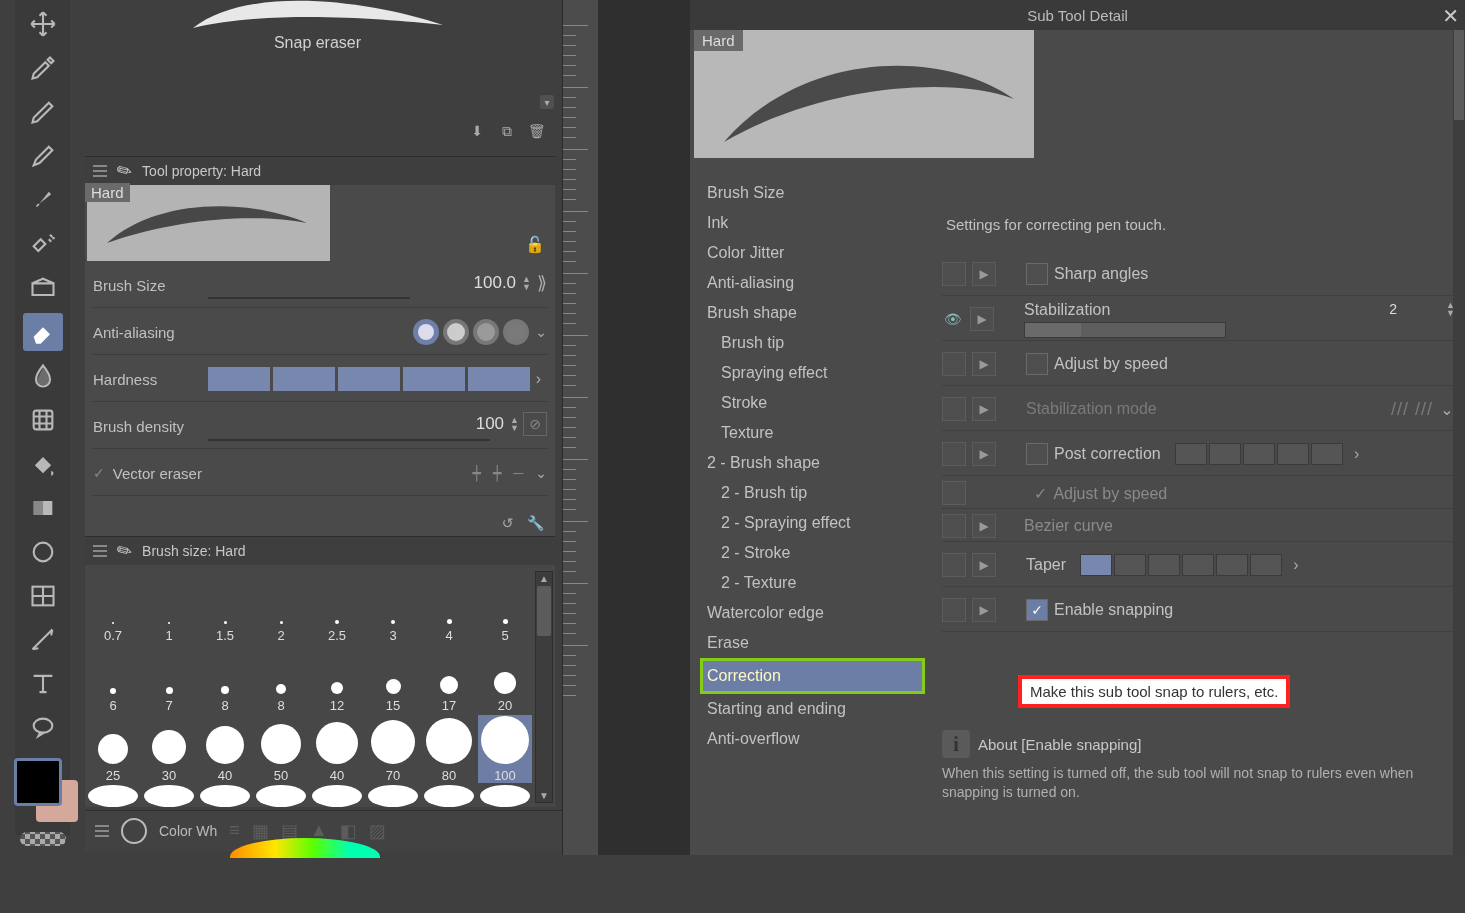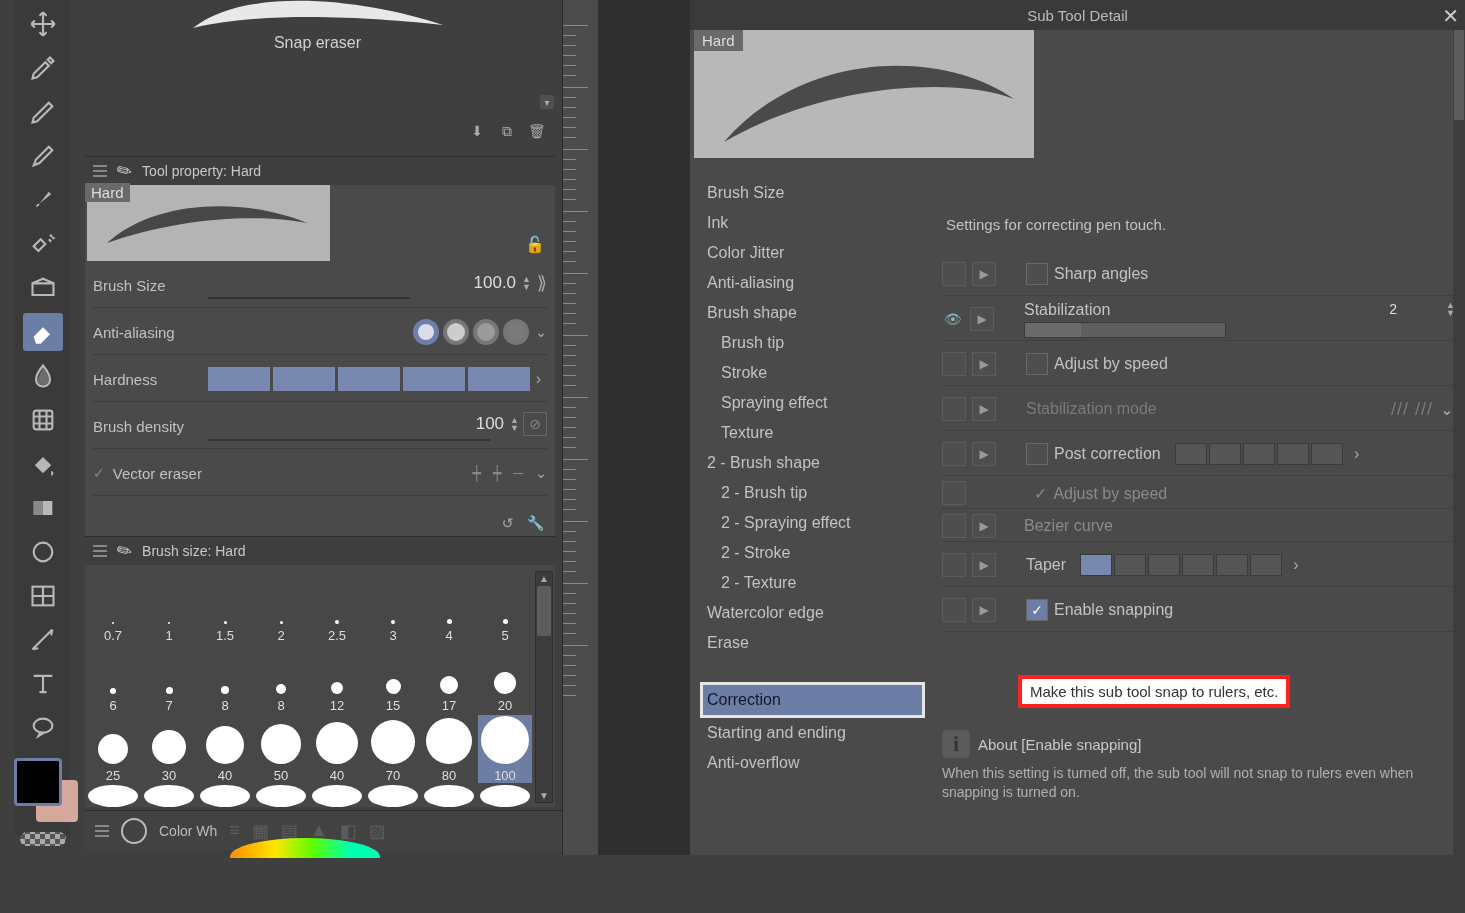--- a/index.html
+++ b/index.html
@@ -235,23 +235,22 @@
   .cat-list {
     position:absolute; left:10px; top:178px; width:225px;
     display:flex; flex-direction:column;
   }
   .cat-item {
     padding:6px 6px 6px 4px; font-size:16px; color:#c2c2c2;
     border-left:3px solid transparent;
   }
   .cat-item.sub {padding-left:18px;}
   .cat-item.selected {
-    background:#6d7ea6; color:#0f172a;
-    border:3px solid #e5e5e5;
-    margin-top:24px;
+    background:#6d7ea6; color:#fef9c3;
+    border:3px solid #84cc16;
   }
 
   .right-col {
     position:absolute; left:252px; top:178px; right:10px;
   }
   .desc {font-size:15px; color:#c2c2c2; padding:38px 4px 20px 4px;}
 
   .opt-row {
     display:flex; align-items:center; height:42px; gap:6px;
     border-bottom:1px solid #404040;
@@ -764,22 +763,22 @@
       </svg>
   </div>
 
   <div class="cat-list" id="cat-list">
       <div class="cat-item">Brush Size</div>
       <div class="cat-item">Ink</div>
       <div class="cat-item">Color Jitter</div>
       <div class="cat-item">Anti-aliasing</div>
       <div class="cat-item">Brush shape</div>
       <div class="cat-item sub">Brush tip</div>
+      <div class="cat-item sub">Spraying effect</div>
       <div class="cat-item sub">Stroke</div>
-      <div class="cat-item sub">Spraying effect</div>
       <div class="cat-item sub">Texture</div>
       <div class="cat-item">2 - Brush shape</div>
       <div class="cat-item sub">2 - Brush tip</div>
       <div class="cat-item sub">2 - Spraying effect</div>
       <div class="cat-item sub">2 - Stroke</div>
       <div class="cat-item sub">2 - Texture</div>
       <div class="cat-item">Watercolor edge</div>
       <div class="cat-item">Erase</div>
       <div class="cat-item selected">Correction</div>
       <div class="cat-item">Starting and ending</div>

